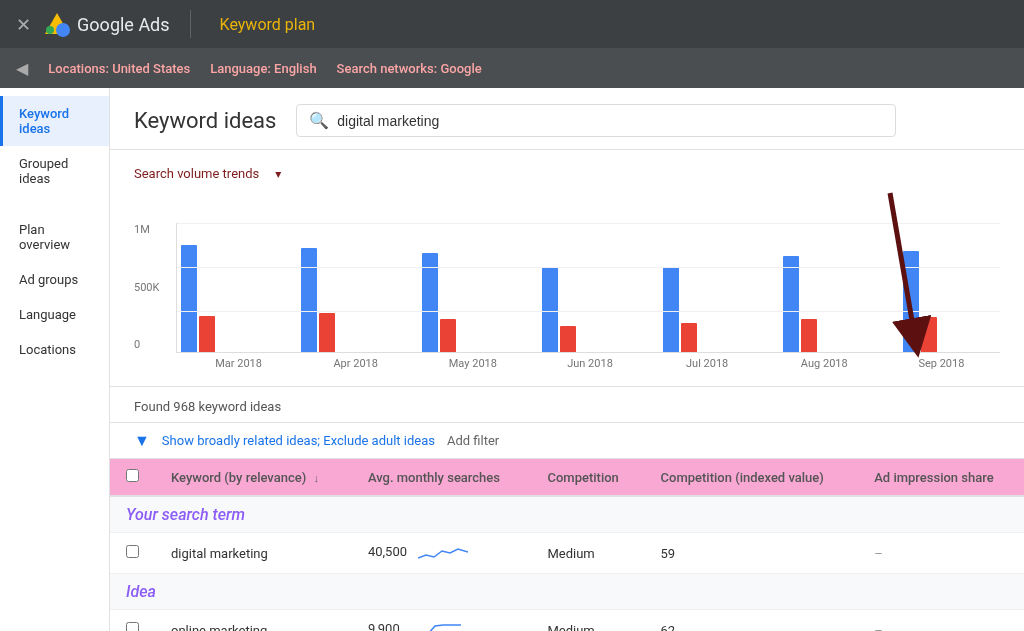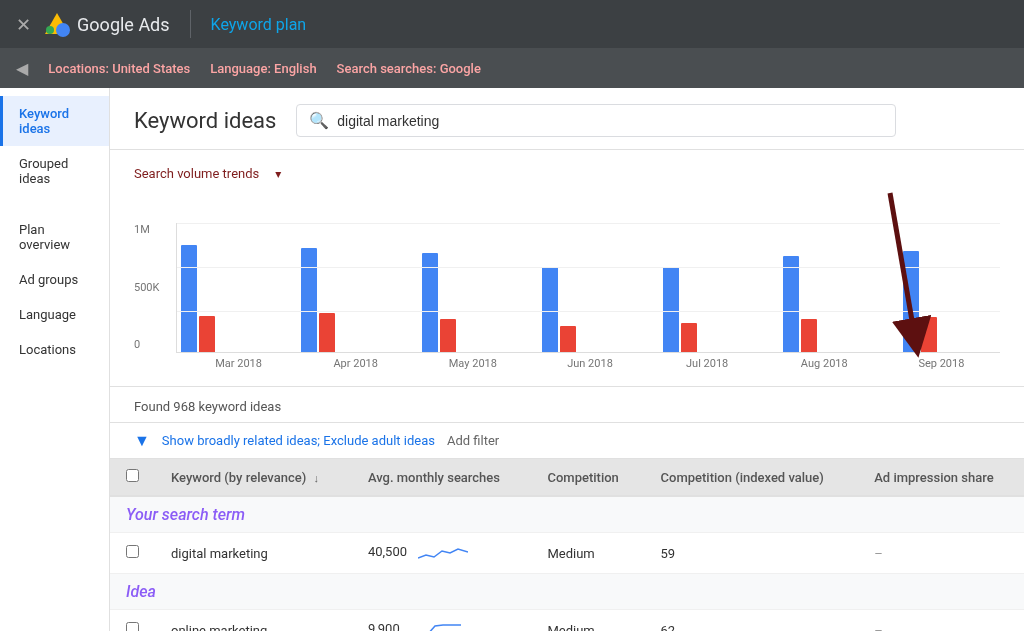--- a/index.html
+++ b/index.html
@@ -12,21 +12,21 @@
       display: flex;
       align-items: center;
       padding: 0 16px;
       gap: 12px;
     }
     .topbar-close { color: #aaa; font-size: 18px; cursor: pointer; }
     .topbar-logo { display: flex; align-items: center; gap: 6px; }
     .topbar-logo-icon { width: 28px; height: 28px; }
     .topbar-app-name { color: #e8eaed; font-size: 18px; font-weight: 400; }
     .topbar-divider { width: 1px; height: 28px; background: #5f6368; margin: 0 8px; }
-    .topbar-page-title { color: #0ea5e9; font-size: 16px; font-weight: 400; }
+    .topbar-page-title { color: #eab308; font-size: 16px; font-weight: 400; margin-left: 9px; }
 
     
     .location-bar {
       background: #4a4e51;
       height: 40px;
       display: flex;
       align-items: center;
       padding: 0 16px;
       gap: 20px;
       font-size: 13px;
@@ -145,21 +145,21 @@
 
     
     .table-wrapper { overflow-x: auto; }
     table { width: 100%; border-collapse: collapse; font-size: 13px; }
     th {
       padding: 10px 16px;
       text-align: left;
       font-weight: 500;
       color: #555;
       border-bottom: 2px solid #e0e0e0;
-      background: #e5e5e5;
+      background: #f9a8d4;
       white-space: nowrap;
     }
     th:first-child { width: 40px; }
     td {
       padding: 10px 16px;
       border-bottom: 1px solid #f0f0f0;
       color: #333;
       vertical-align: middle;
     }
     .section-header td {
@@ -205,21 +205,21 @@
 
 <div class="location-bar">
   <span class="location-bar-back">◀</span>
   <span class="location-bar-item">
     <span>Locations:</span> <span>United States</span>
   </span>
   <span class="location-bar-item">
     <span>Language:</span> <span>English</span>
   </span>
   <span class="location-bar-item">
-    <span>Search searches:</span> <span>Google</span>
+    <span>Search networks:</span> <span>Google</span>
   </span>
 </div>
 
 <div class="layout">
 
   <nav class="sidebar">
     <div class="sidebar-item active">Keyword ideas</div>
     <div class="sidebar-item">Grouped ideas</div>
     <div class="sidebar-spacer"></div>
     <div class="sidebar-item">Plan overview</div>

